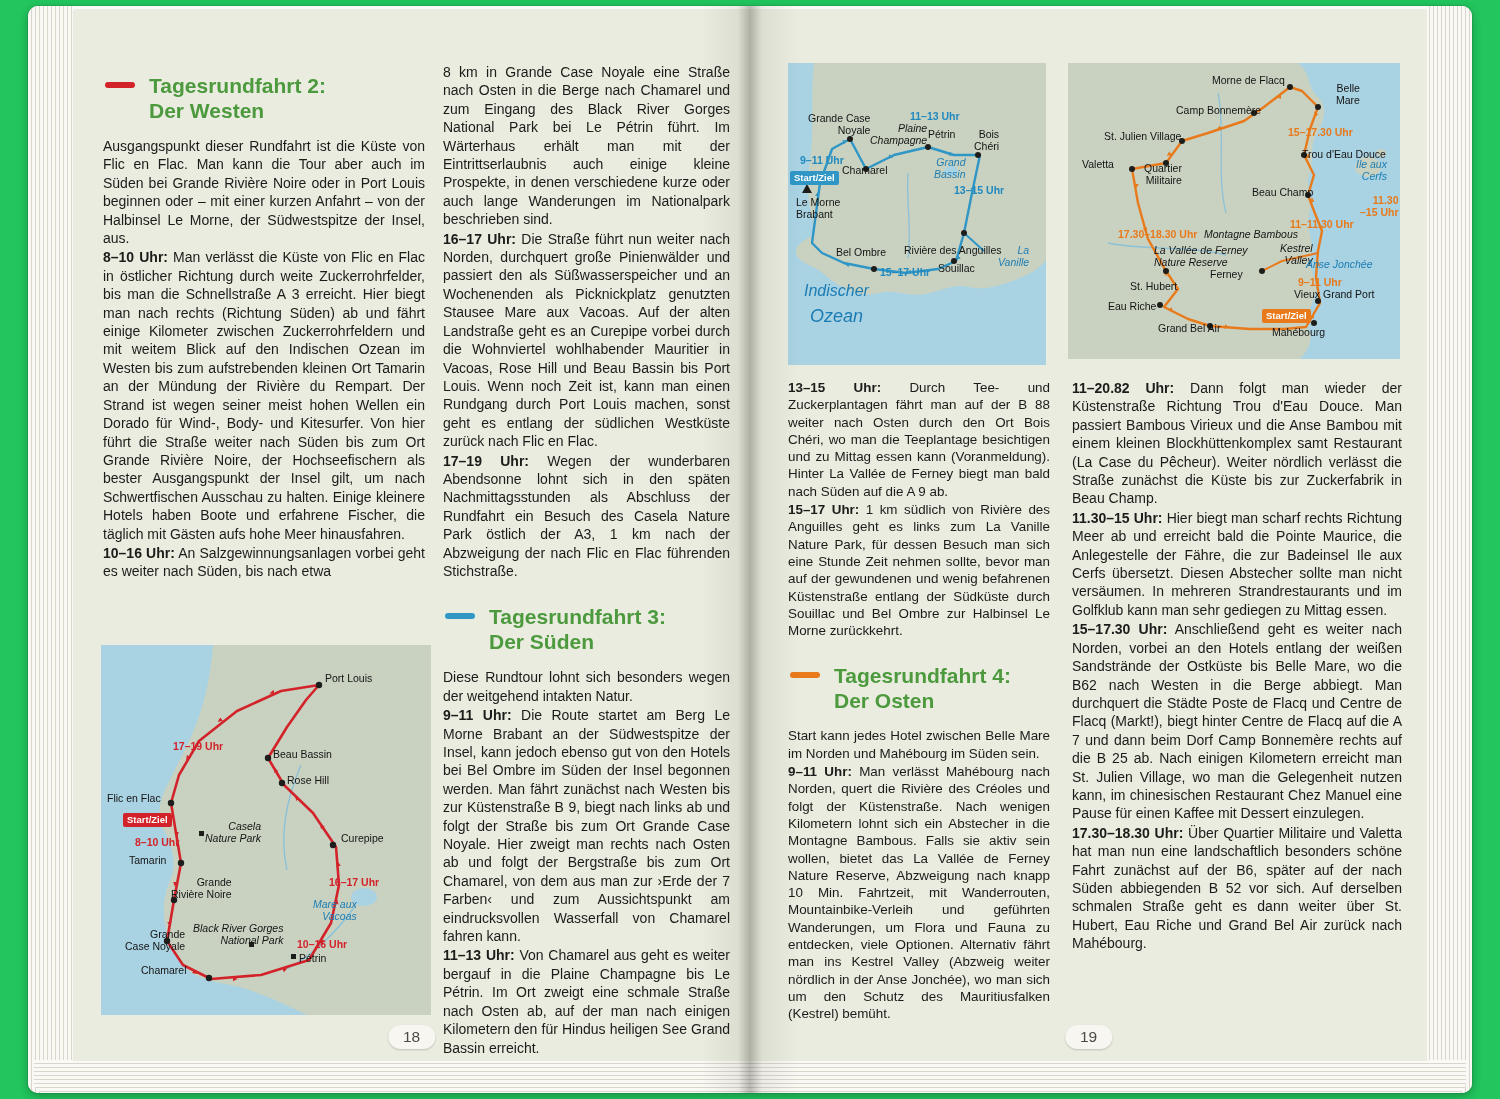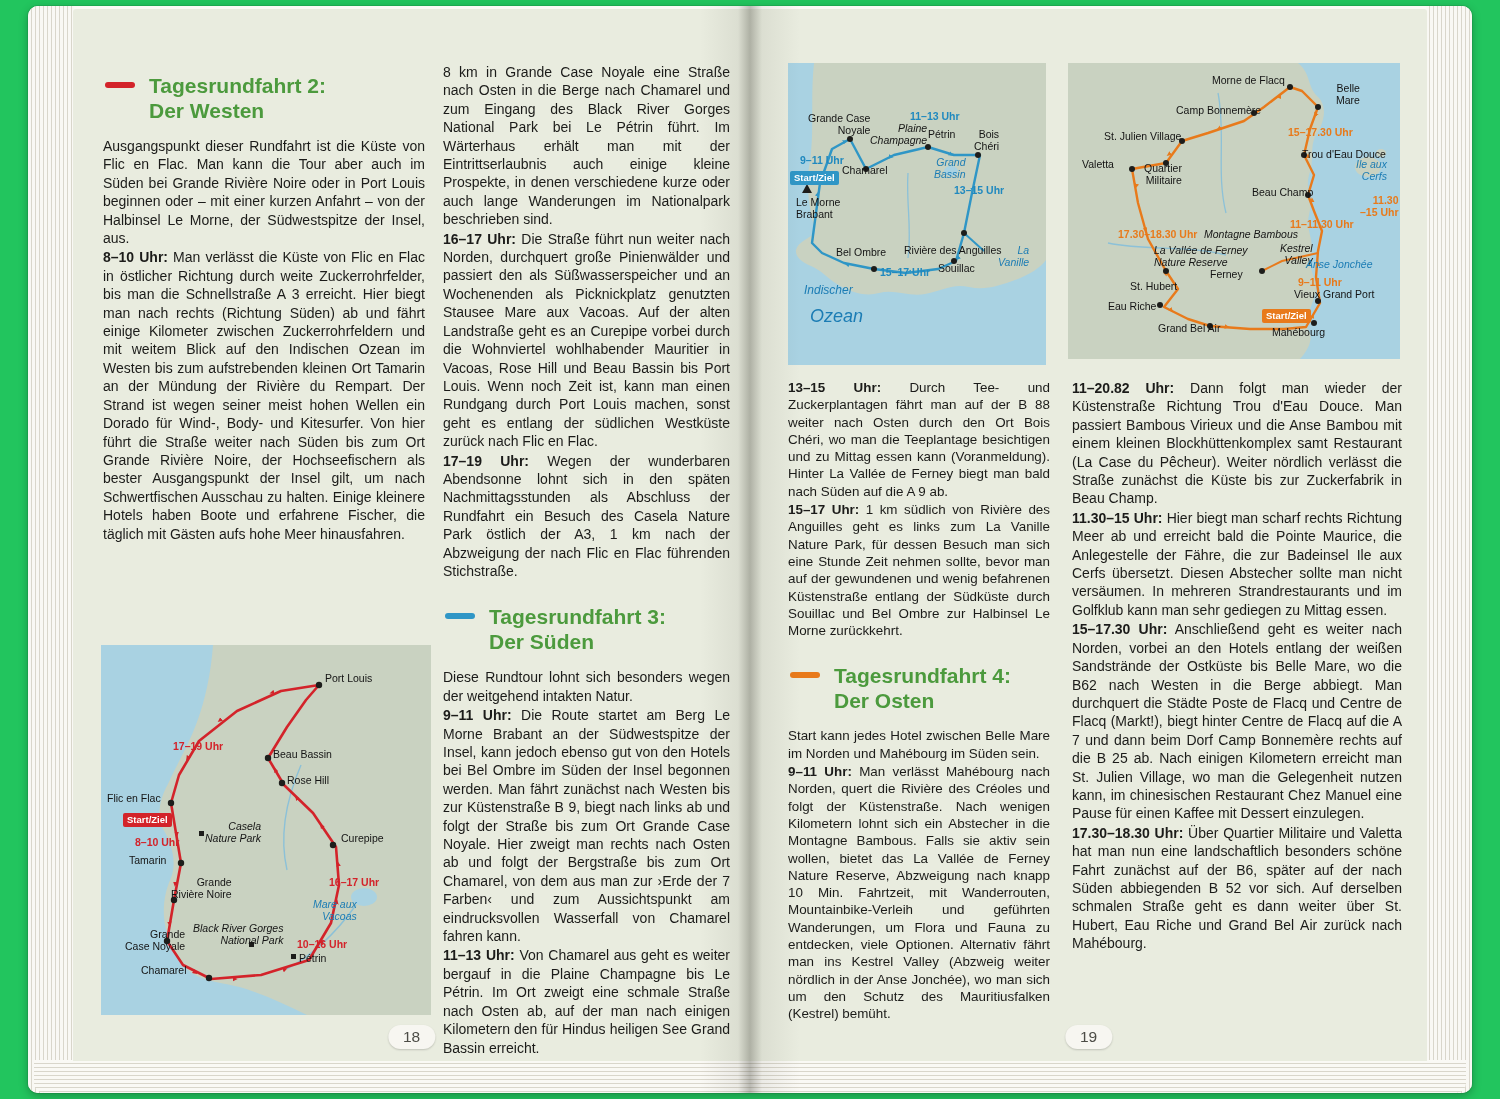--- a/index.html
+++ b/index.html
@@ -63,20 +63,21 @@
     <div class="page page-left">
 
       <div class="col col1">
         <h2 class="tour-head">
           <span class="dash dash-red"></span>
           <span>Tagesrundfahrt 2:</span><br>
           <span>Der Westen</span>
         </h2>
         <p><span>Ausgangspunkt dieser Rundfahrt ist die Küste von Flic en Flac. Man kann die Tour aber auch im Süden bei Grande Rivière Noire oder in Port Louis beginnen oder – mit einer kurzen Anfahrt – von der Halbinsel Le Morne, der Südwestspitze der Insel, aus.</span></p>
         <p><b class="tl">8–10 Uhr:</b> <span>Man verlässt die Küste von Flic en Flac in östlicher Richtung durch weite Zuckerrohrfelder, bis man die Schnellstraße A 3 erreicht. Hier biegt man nach rechts (Richtung Süden) ab und fährt einige Kilometer zwischen Zuckerrohrfeldern und mit weitem Blick auf den Indischen Ozean im Westen bis zum aufstrebenden kleinen Ort Tamarin an der Mündung der Rivière du Rempart. Der Strand ist wegen seiner meist hohen Wellen ein Dorado für Wind-, Body- und Kitesurfer. Von hier führt die Straße weiter nach Süden bis zum Ort Grande Rivière Noire, der Hochseefischern als bester Ausgangspunkt der Insel gilt, um nach Schwertfischen Ausschau zu halten. Einige kleinere Hotels haben Boote und erfahrene Fischer, die täglich mit Gästen aufs hohe Meer hinausfahren.</span></p>
+        <p><b class="tl">10–16 Uhr:</b> <span>An Salzgewinnungsanlagen vorbei geht es weiter nach Süden, bis nach etwa</span></p>
       </div>
 
       <div class="map map-west">
         <svg width="330" height="370" viewBox="0 0 330 370">
           <defs>
             <marker id="aR" viewBox="0 0 10 10" refX="6" refY="5" markerWidth="5.5" markerHeight="5.5" orient="auto">
                 <path d="M0,1 L9,5 L0,9 Z" fill="#d3232a"></path>
               </marker>
           </defs>
           <rect width="330" height="370" fill="#a9d2e2"></rect>
@@ -186,21 +187,21 @@
         <span class="ml mt mt-blue" style="left:166px;top:122px">13–15 Uhr</span>
         <span class="ml badge badge-blue" style="left:2px;top:108px">Start/Ziel</span>
         <span class="ml" style="left:8px;top:134px">Le Morne
 Brabant</span>
         <span class="ml" style="left:116px;top:182px">Rivière des Anguilles</span>
         <span class="ml mw tc" style="left:210px;top:182px">La
 Vanille</span>
         <span class="ml" style="left:48px;top:184px">Bel Ombre</span>
         <span class="ml mt mt-blue" style="left:92px;top:204px">15–17 Uhr</span>
         <span class="ml" style="left:150px;top:200px">Souillac</span>
-        <span class="ml mw" style="left:16px;top:222px;font-size:12px">Indischer</span>
+        <span class="ml mw" style="left:16px;top:222px;font-size:16px">Indischer</span>
         <span class="ml mw" style="left:22px;top:248px;font-size:18px">Ozean</span>
       </div>
 
       <div class="map map-ost">
         <svg width="332" height="296" viewBox="0 0 332 296">
           <defs>
             <marker id="aO" viewBox="0 0 10 10" refX="6" refY="5" markerWidth="5.5" markerHeight="5.5" orient="auto">
                 <path d="M0,1 L9,5 L0,9 Z" fill="#e87a1b"></path>
               </marker>
           </defs>

